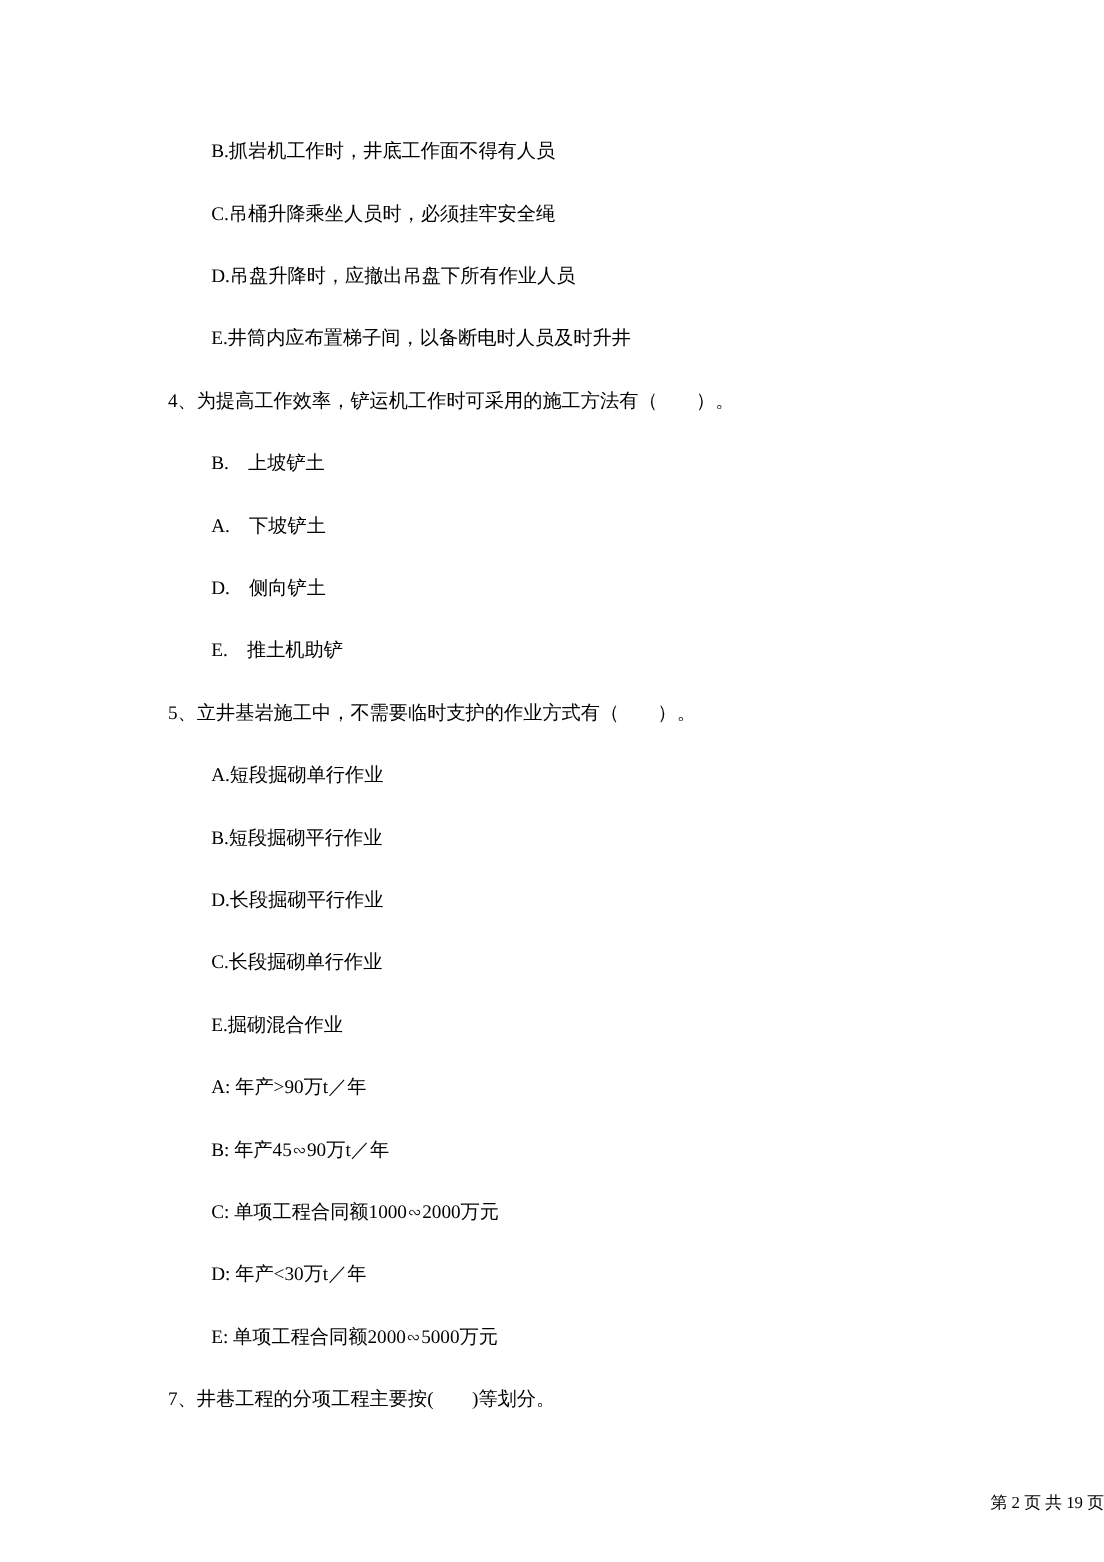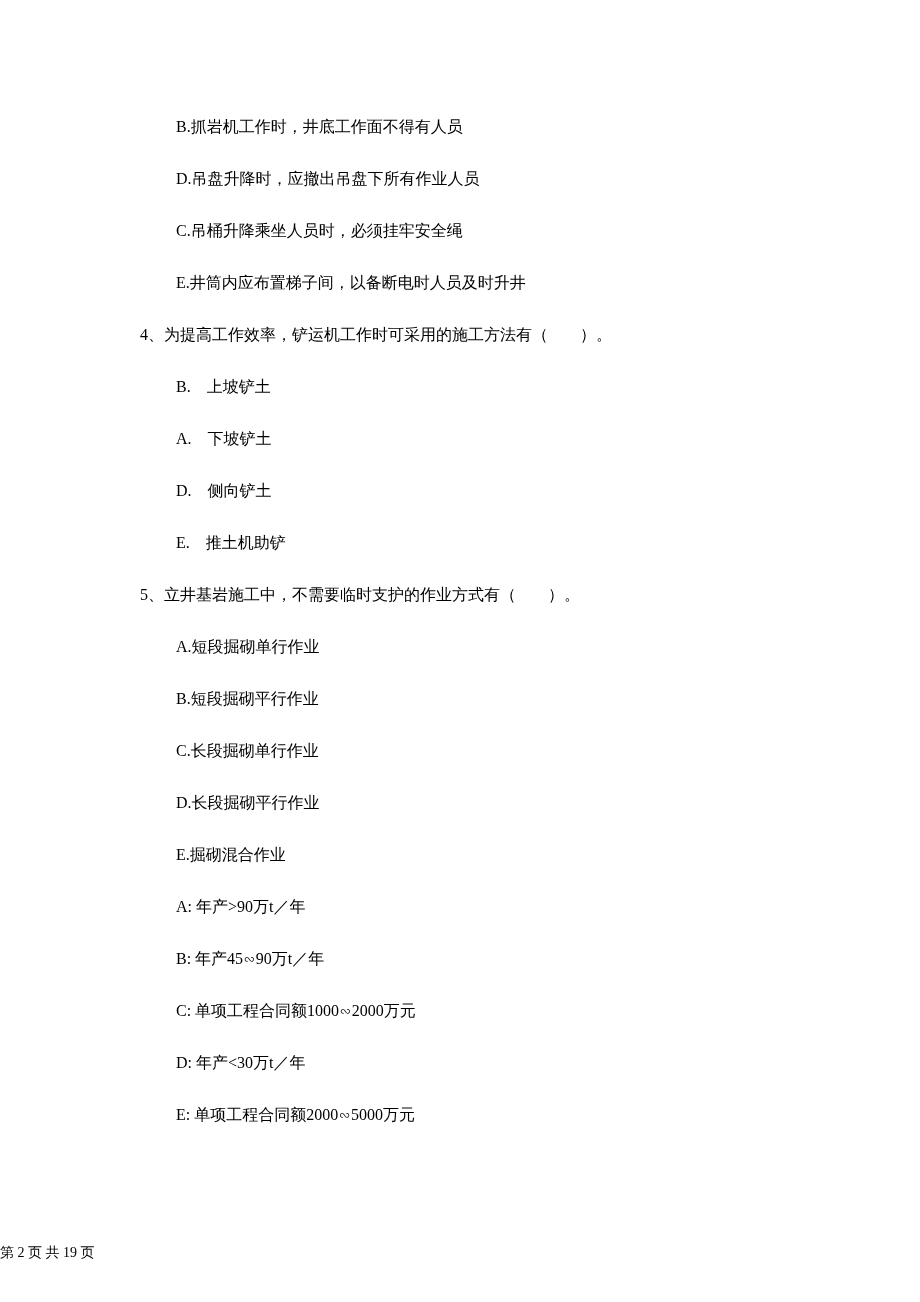--- a/index.html
+++ b/index.html
@@ -25,50 +25,51 @@
       line-height: 1.5;
     }
     .question {
       margin-bottom: 28px;
       line-height: 1.5;
     }
     .footer {
       position: absolute;
       bottom: 40px;
       width: 920px;
-      text-align: left;
+      text-align: right;
       font-size: 14px;
       left: 0;
     }
   </style>
 </head>
 <body>
 
 <div class="page">
 
   <div class="option">B.抓岩机工作时，井底工作面不得有人员</div>
+  <div class="option">C.吊桶升降乘坐人员时，必须挂牢安全绳</div>
   <div class="option">D.吊盘升降时，应撤出吊盘下所有作业人员</div>
-  <div class="option">C.吊桶升降乘坐人员时，必须挂牢安全绳</div>
   <div class="option">E.井筒内应布置梯子间，以备断电时人员及时升井</div>
 
   <div class="question">4、为提高工作效率，铲运机工作时可采用的施工方法有（　　）。</div>
   <div class="option">B.　上坡铲土</div>
   <div class="option">A.　下坡铲土</div>
   <div class="option">D.　侧向铲土</div>
   <div class="option">E.　推土机助铲</div>
 
   <div class="question">5、立井基岩施工中，不需要临时支护的作业方式有（　　）。</div>
   <div class="option">A.短段掘砌单行作业</div>
   <div class="option">B.短段掘砌平行作业</div>
+  <div class="option">D.长段掘砌平行作业</div>
   <div class="option">C.长段掘砌单行作业</div>
-  <div class="option">D.长段掘砌平行作业</div>
   <div class="option">E.掘砌混合作业</div>
 
   <div class="option">A:  年产&gt;90万t／年</div>
   <div class="option">B:  年产45∽90万t／年</div>
   <div class="option">C:  单项工程合同额1000∽2000万元</div>
   <div class="option">D:  年产&lt;30万t／年</div>
   <div class="option">E:  单项工程合同额2000∽5000万元</div>
 
+  <div class="question">7、井巷工程的分项工程主要按(　　)等划分。</div>
 
 </div>
 
 <div class="footer">第 2 页 共 19 页</div>
 
 </body></html>

